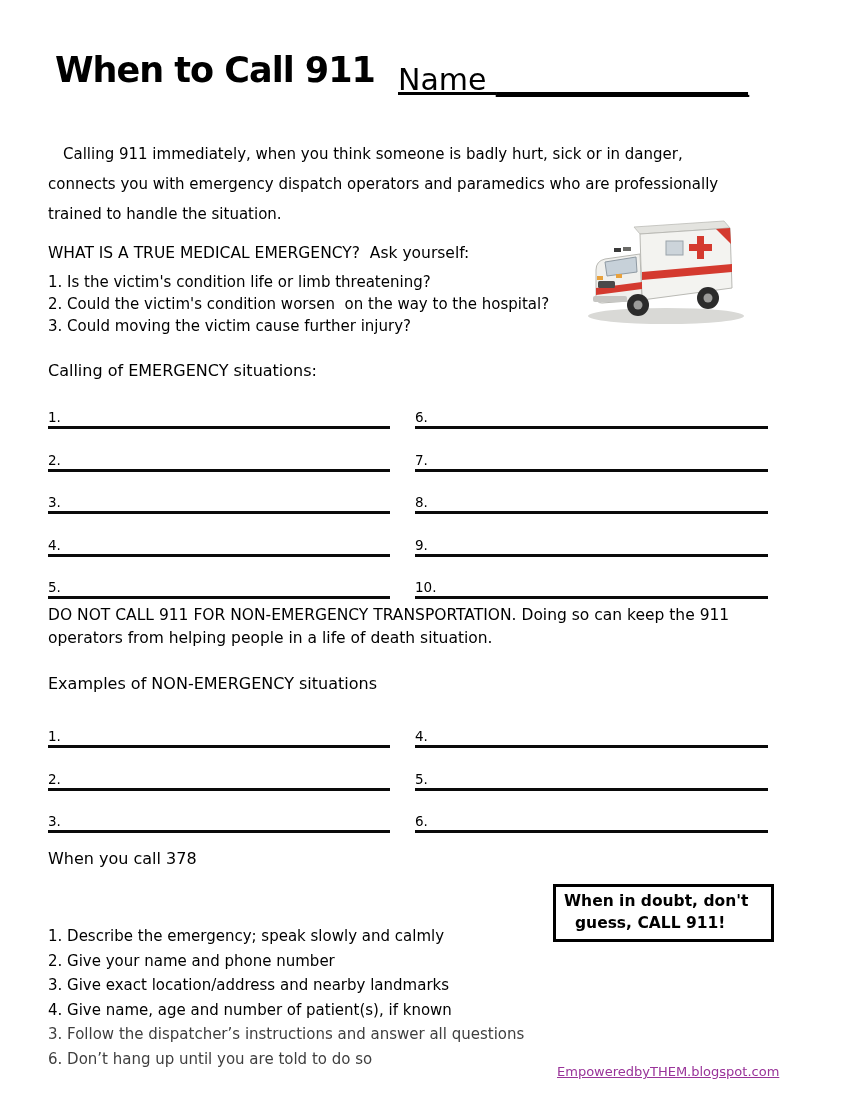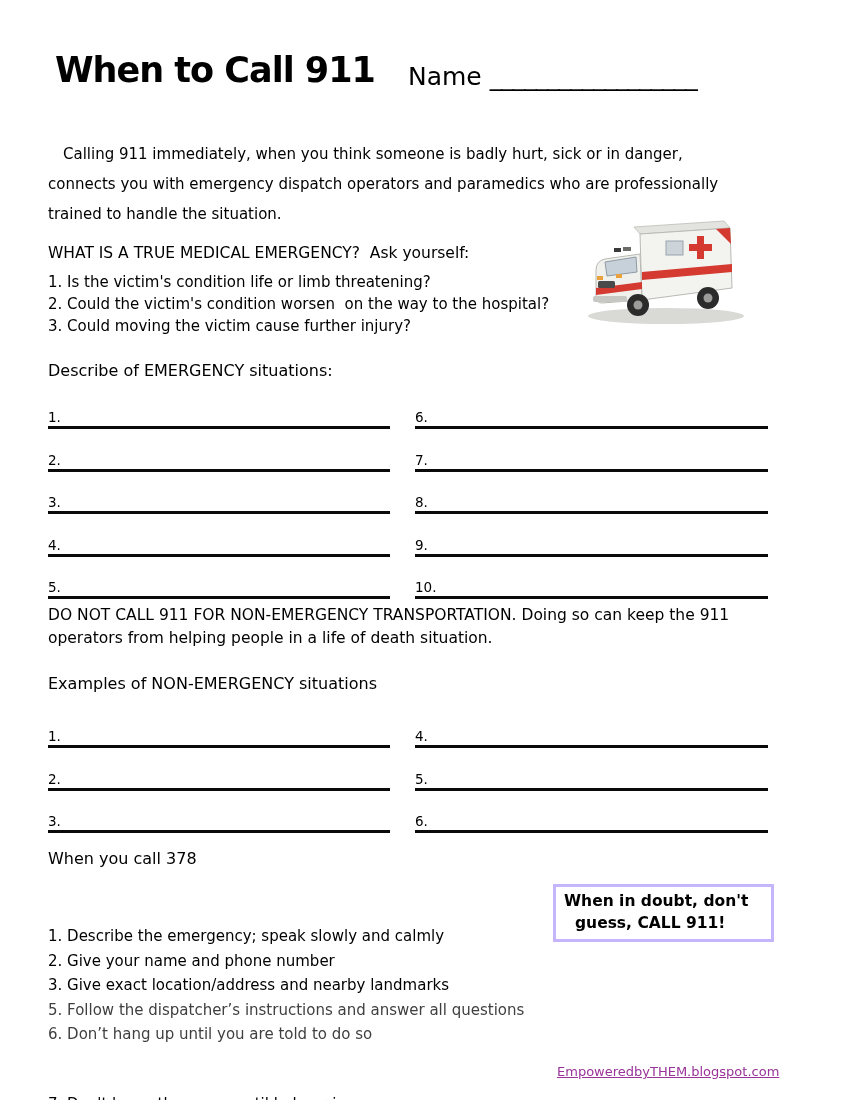--- a/index.html
+++ b/index.html
@@ -4,21 +4,21 @@
 <style>
   html,body{margin:0;padding:0;background:#ffffff;}
   .page{
     position:relative;width:850px;height:1100px;background:#ffffff;
     color:#000;font-family:"DejaVu Sans",sans-serif;overflow:hidden;
   }
   .abs{position:absolute;}
   .txt{white-space:pre-wrap;}
   
   .title{left:55px;top:50px;font-size:35px;font-weight:bold;margin:0;letter-spacing:-1px;}
-  .namefield{left:408px;top:62px;font-size:25px;}
+  .namefield{left:398px;top:62px;font-size:30px;text-decoration:underline;}
   .name-blank{letter-spacing:-1px;}
   
   .intro{left:48px;top:124px;width:672px;font-size:15px;line-height:30px;text-indent:15px;}
   
   .med-heading{left:48px;top:244px;font-size:15.5px;}
   .questions{left:48px;top:271px;font-size:15px;line-height:22px;}
   
   .ambulance{left:578px;top:208px;}
   
   .sec-heading{font-size:16px;}
@@ -37,21 +37,21 @@
   }
   .blank-num{font-size:13.5px;padding-bottom:1px;}
   
   .donot{left:48px;top:604px;width:706px;font-size:15.5px;line-height:23px;}
   
   .steps{left:48px;top:924px;font-size:15px;line-height:24.6px;}
   .step.alt{color:#3f3f3f;}
   .step.strong{font-weight:normal;margin-top:45px;}
   
   .callout{
-    left:553px;top:884px;width:201px;border:3px solid #c4b5fd;
+    left:553px;top:884px;width:201px;border:3px solid #000000;
     padding:3px 6px 5px 8px;font-size:15.5px;font-weight:bold;line-height:22px;
   }
   .callout-line2{padding-left:11px;}
   
   .footer-link{
     left:557px;top:1064px;font-size:13px;color:#993399;
     text-decoration:underline;cursor:pointer;
   }
 </style>
 </head>
@@ -106,21 +106,21 @@
     <rect x="38" y="66" width="6" height="4" fill="#e8a13c"></rect>
 
     <rect x="15" y="88" width="34" height="6" rx="2" fill="#c7c7c4"></rect>
 
     <circle cx="60" cy="97" r="11" fill="#2b2b2b"></circle>
     <circle cx="60" cy="97" r="4.5" fill="#9c9c9a"></circle>
     <circle cx="130" cy="90" r="11" fill="#2b2b2b"></circle>
     <circle cx="130" cy="90" r="4.5" fill="#9c9c9a"></circle>
   </svg>
 
-  <div class="abs sec-heading emer-heading txt">Describe of EMERGENCY situations:</div>
+  <div class="abs sec-heading emer-heading txt">Calling of EMERGENCY situations:</div>
   <div class="abs blank-grid emer-grid">
     <div class="bcol-left">
       <div class="blank-row">
           <span class="blank-num">1.</span>
         </div>
       <div class="blank-row">
           <span class="blank-num">2.</span>
         </div>
       <div class="blank-row">
           <span class="blank-num">3.</span>
@@ -177,21 +177,22 @@
           <span class="blank-num">6.</span>
         </div>
     </div>
   </div>
 
   <div class="abs sec-heading whencall-heading txt">When you call 378</div>
   <div class="abs steps">
     <div class="step txt">1. Describe the emergency; speak slowly and calmly</div>
     <div class="step txt">2. Give your name and phone number</div>
     <div class="step txt">3. Give exact location/address and nearby landmarks</div>
-    <div class="step alt txt">5. Follow the dispatcher’s instructions and answer all questions</div>
+    <div class="step txt">4. Give name, age and number of patient(s), if known</div>
+    <div class="step alt txt">3. Follow the dispatcher’s instructions and answer all questions</div>
     <div class="step alt txt">6. Don’t hang up until you are told to do so</div>
     <div class="step strong txt">7. Don't leave the scene until help arrives</div>
   </div>
 
   <div class="abs callout">
     <div class="txt">When in doubt, don't</div>
     <div class="callout-line2 txt">guess, CALL 911!</div>
   </div>
 
   <a class="abs footer-link">EmpoweredbyTHEM.blogspot.com</a>

